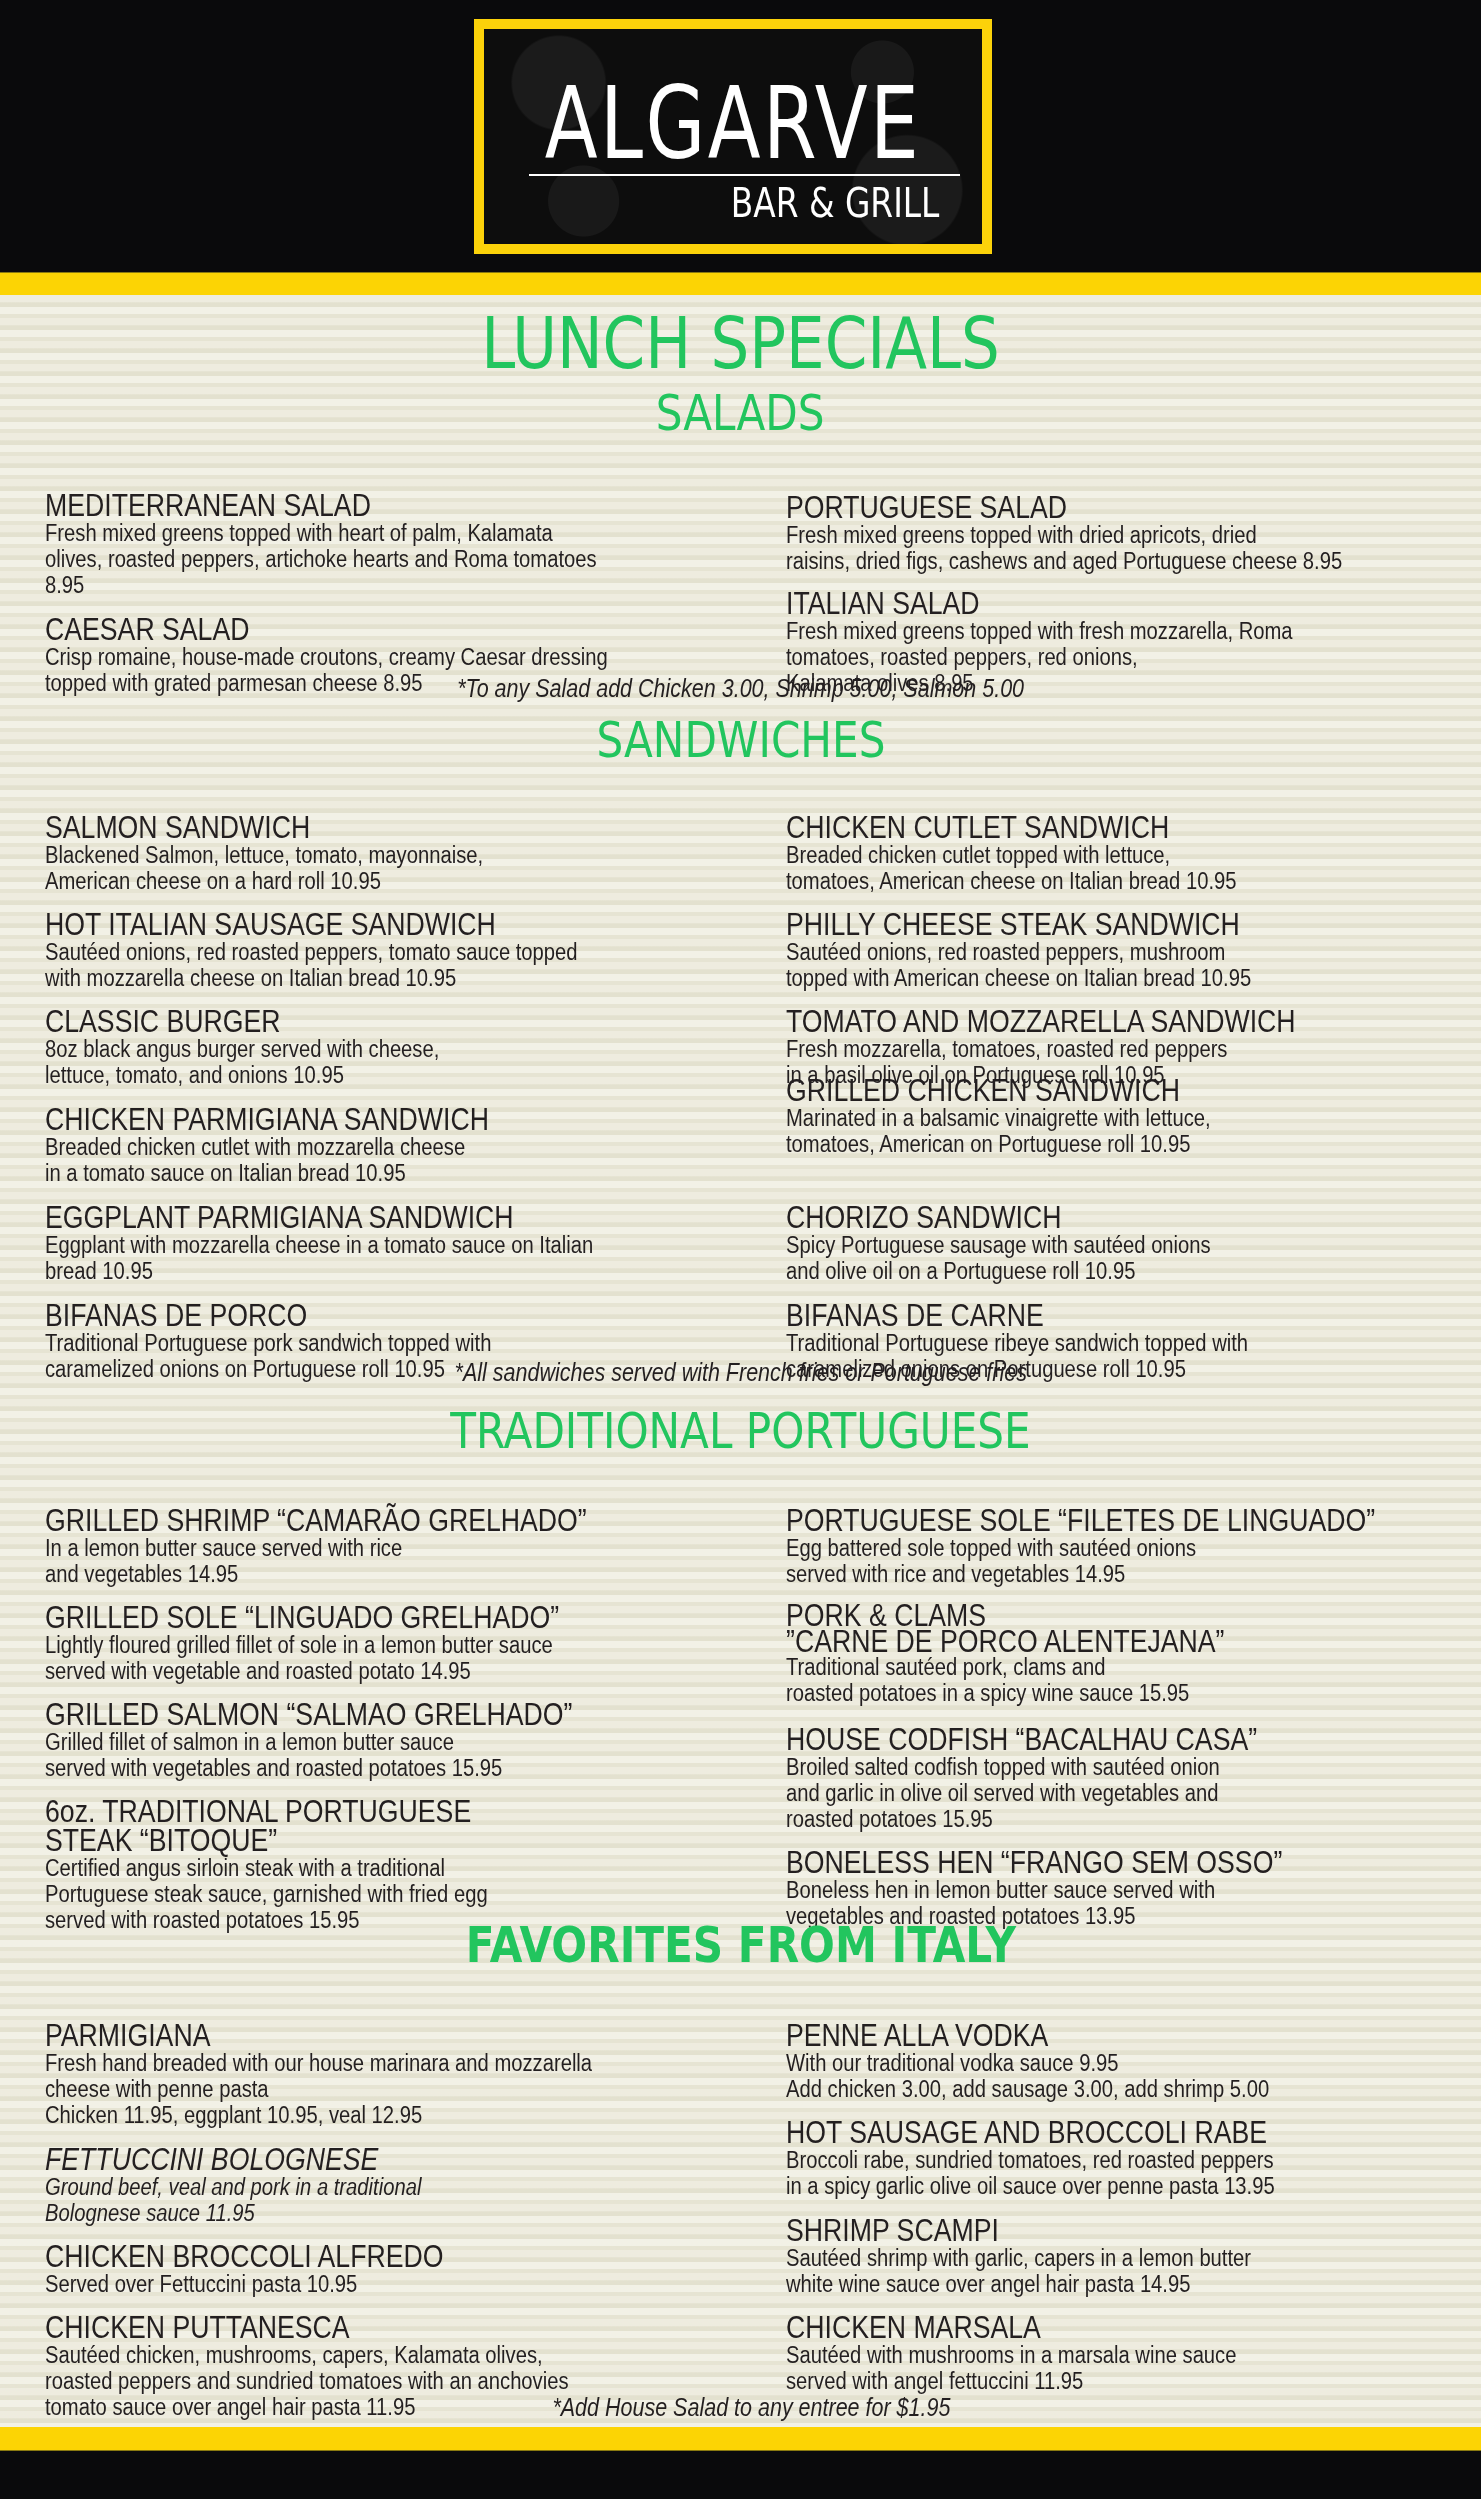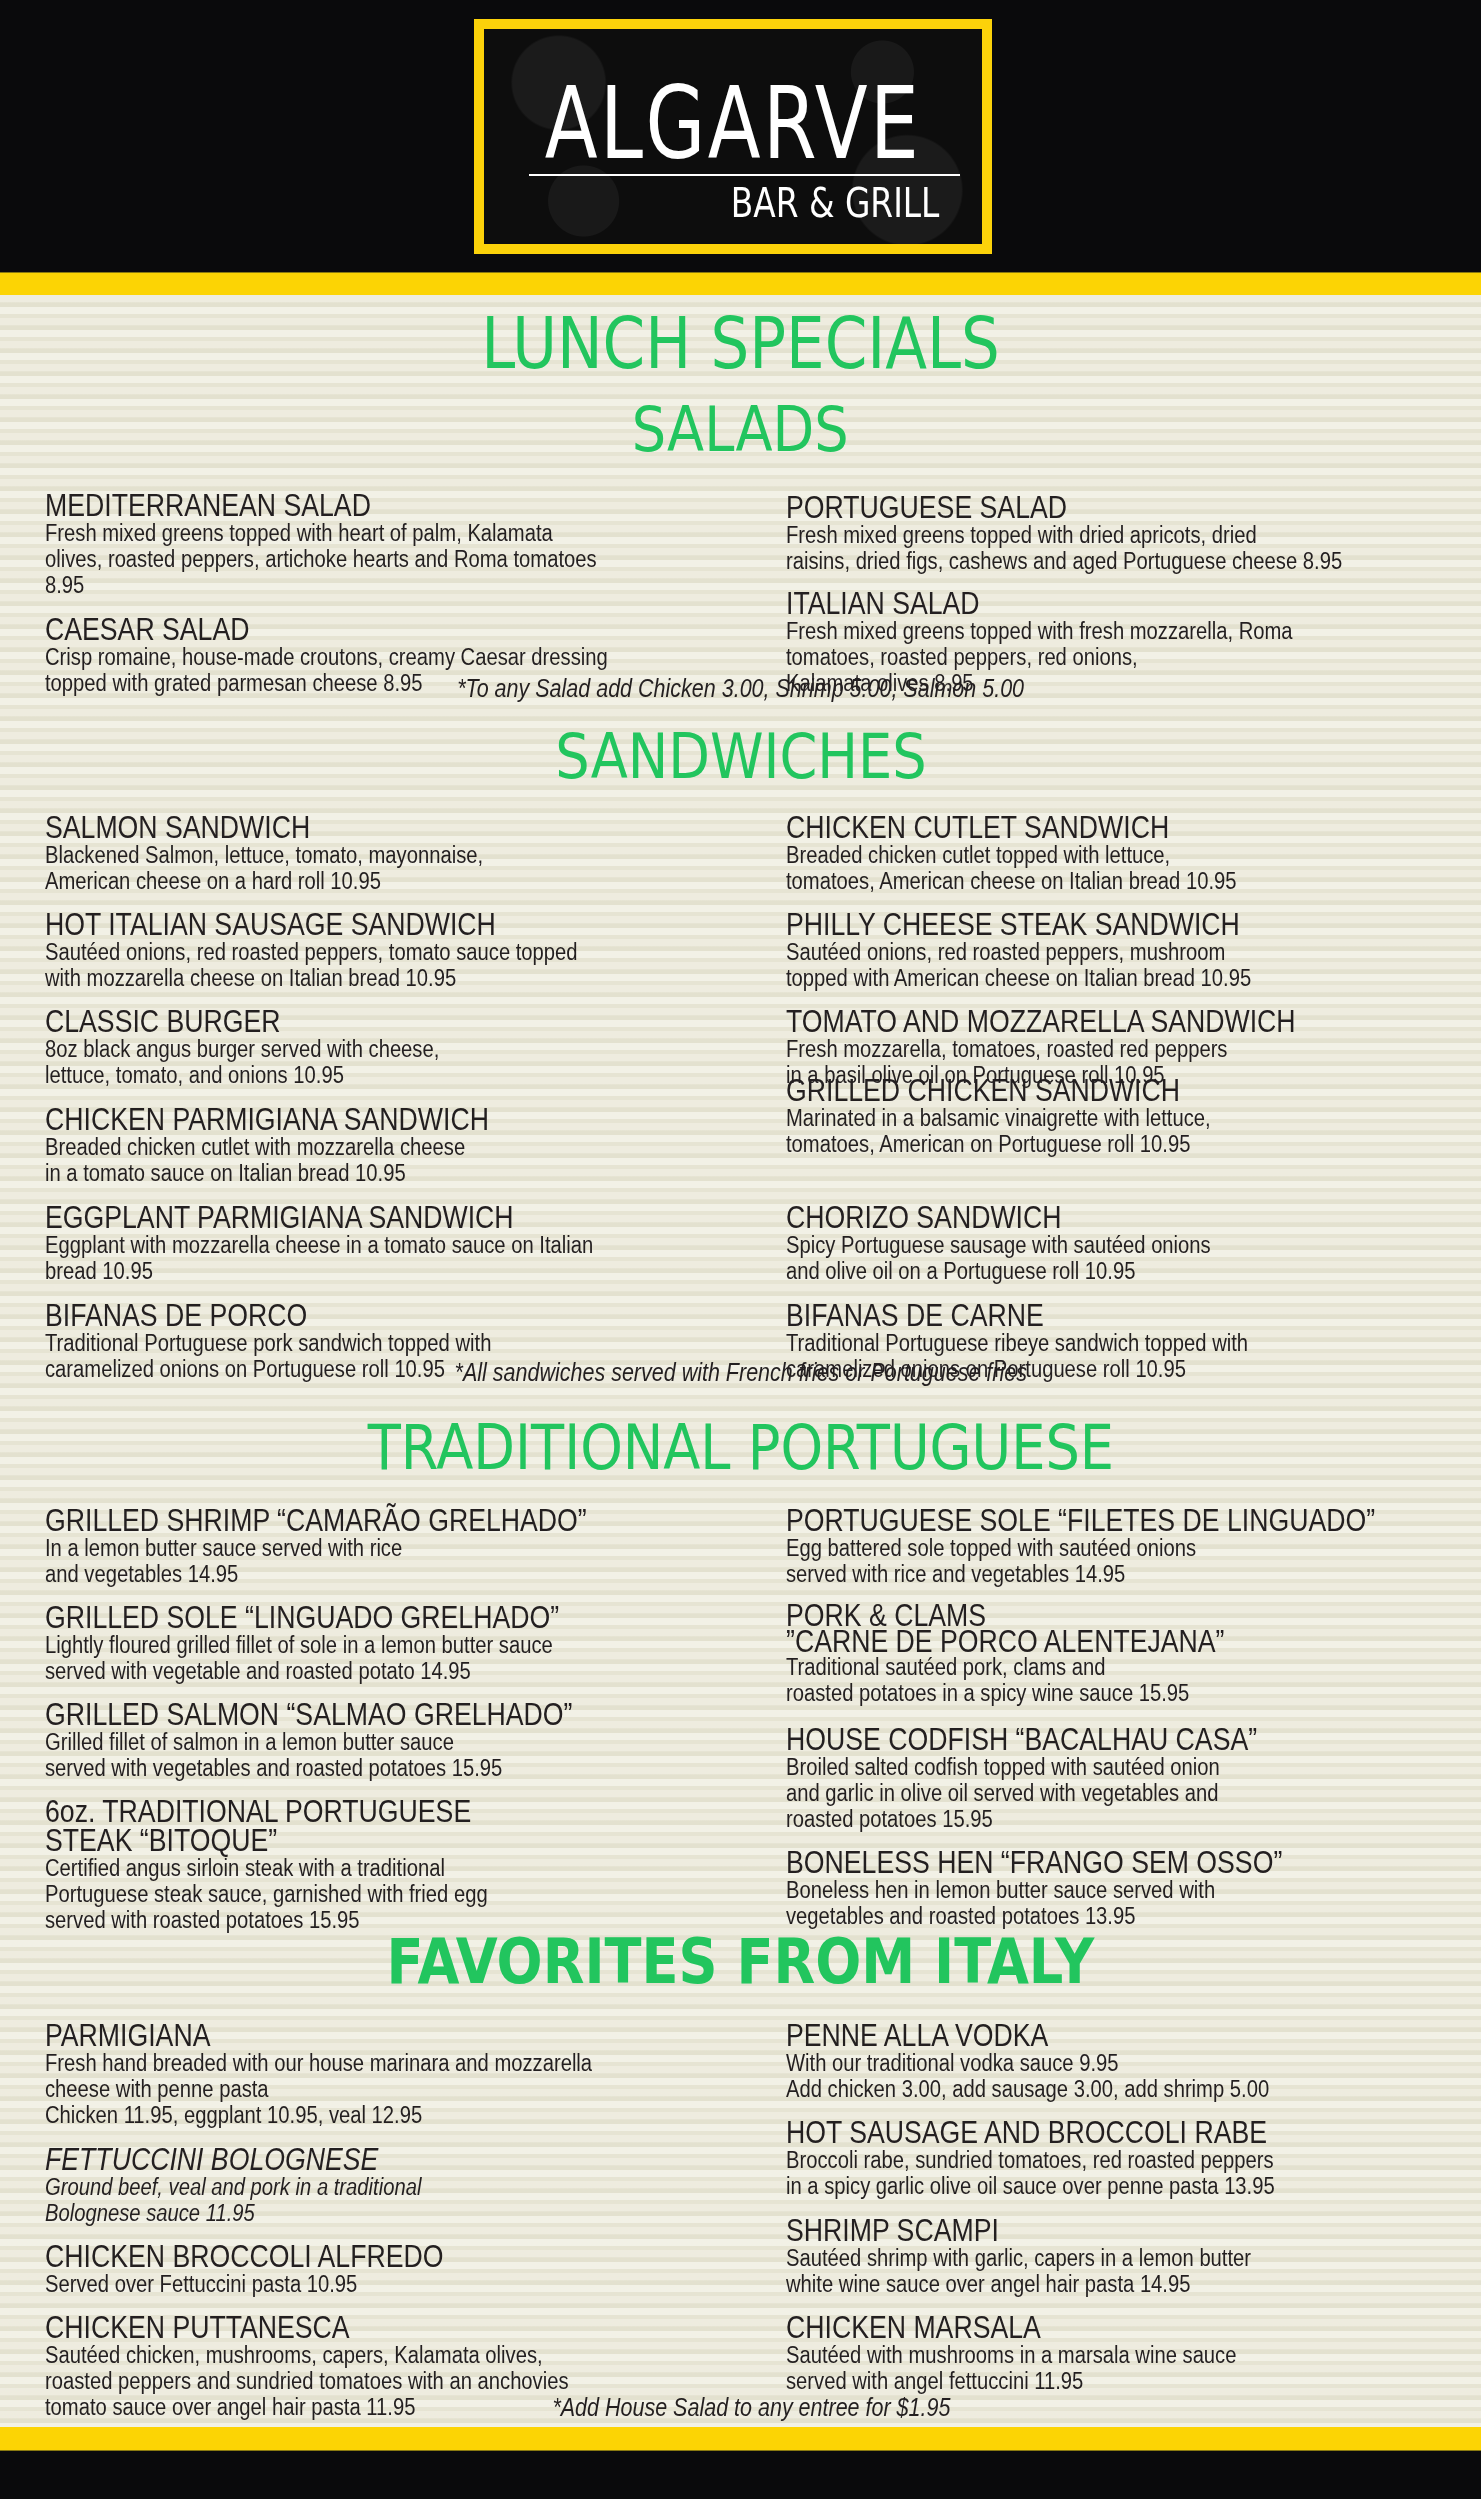--- a/index.html
+++ b/index.html
@@ -53,21 +53,21 @@
         #e6e4d3 19px, #e6e4d3 23px);
   }
 
   .h1 {
     position: absolute; left: 0; width: 1481px; text-align: center;
     font-family: "DejaVu Sans", sans-serif; color: #22c55e;
   }
   .h1 span { display: inline-block; transform-origin: center; }
   .main-title { top: 305px; font-size: 71px; line-height: 77px; }
   .main-title span { transform: scaleX(0.86); }
-  .section-title { font-size: 63px; line-height: 56px; margin-top: 16px; }
+  .section-title { font-size: 49px; line-height: 56px; }
   .section-title span { transform: scaleX(0.86); }
 
   .note {
     position: absolute; left: 0; width: 1481px; text-align: center;
     font-style: italic; font-size: 25px; line-height: 29px; color: #231f20;
   }
   .note span { display: inline-block; transform: scaleX(0.86); }
 
   .item { position: absolute; width: 694px; margin-top: 40px; }
   .item.left { left: 45px; }

